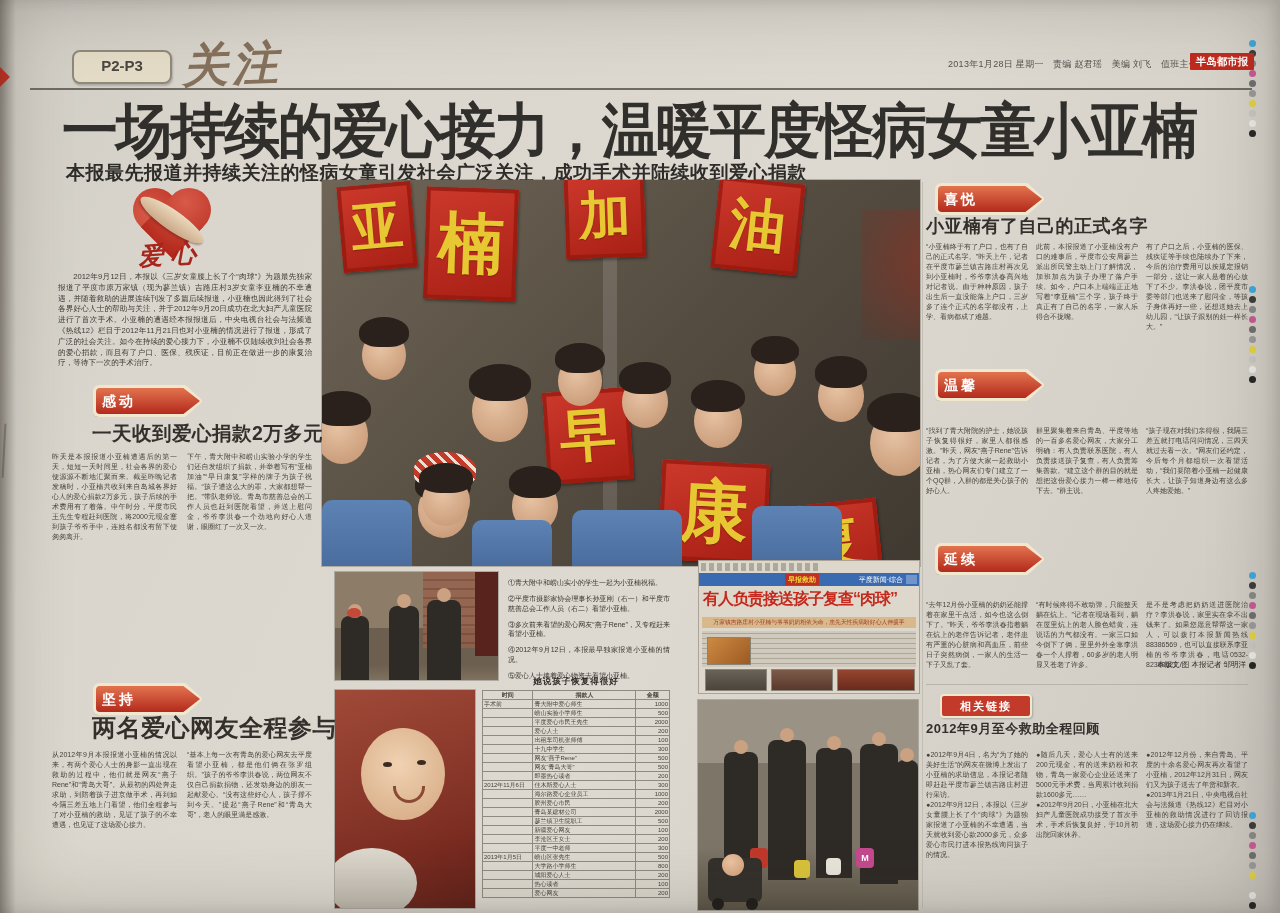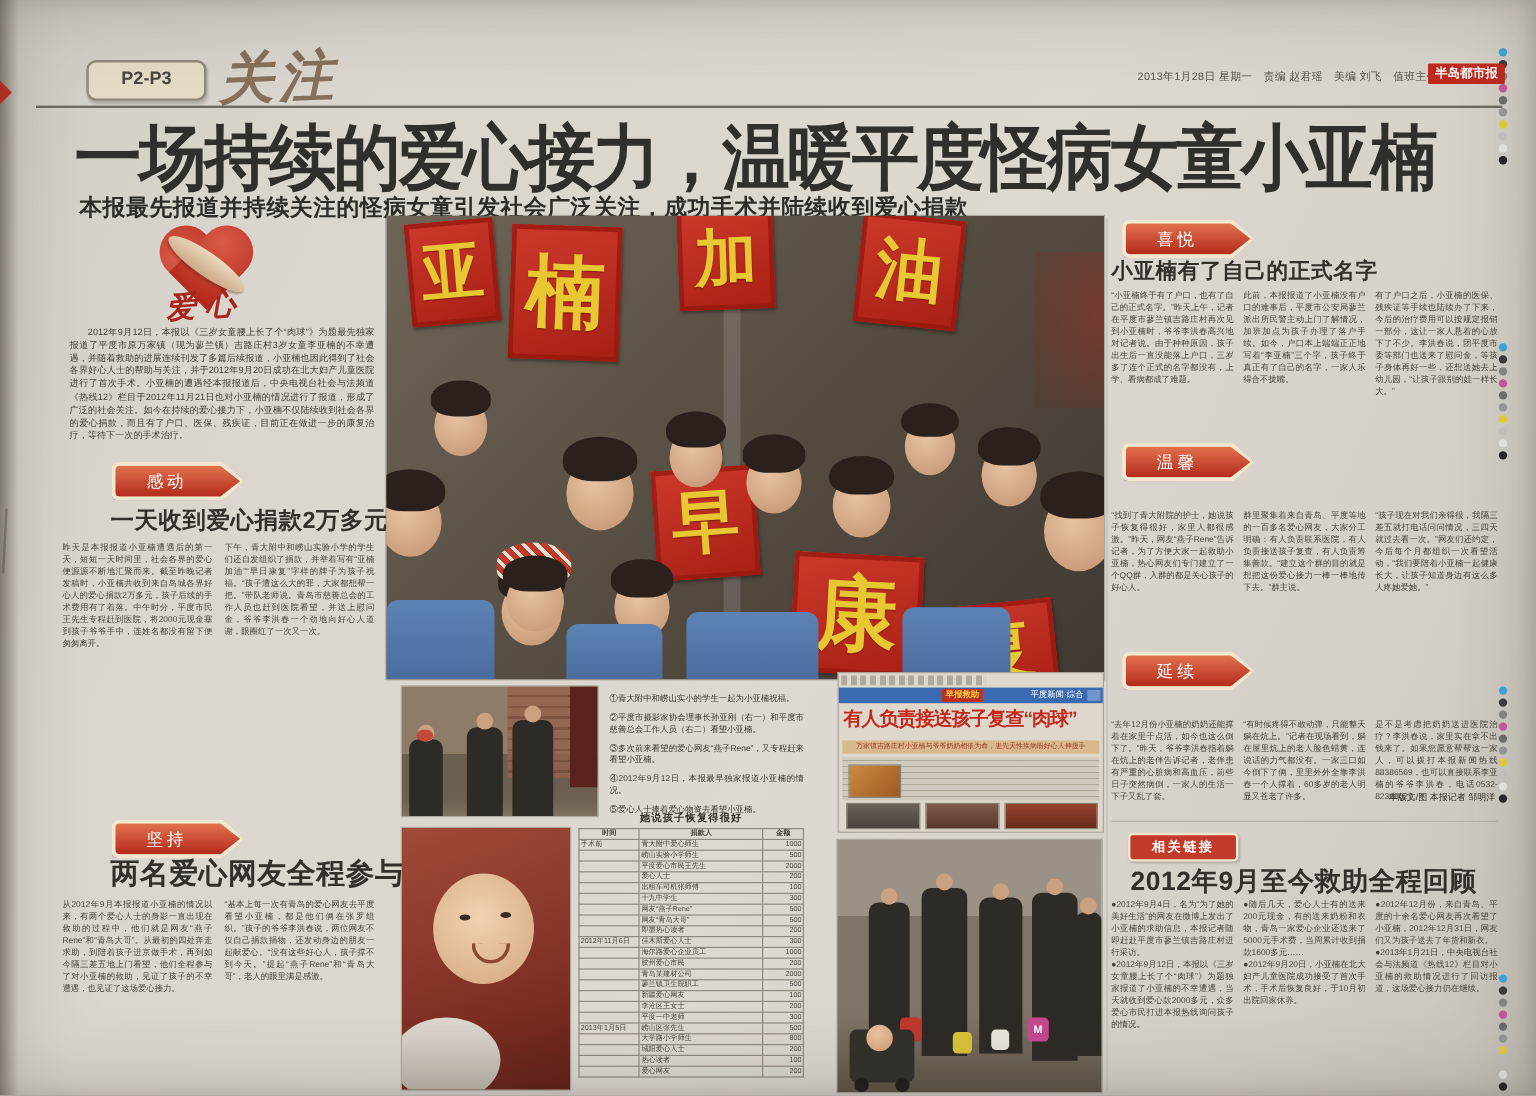--- a/index.html
+++ b/index.html
@@ -33,22 +33,22 @@
   
   .headline{left:62px;top:92px;width:1165px;font-size:56px;font-weight:900;color:#312f2c;
         white-space:nowrap;letter-spacing:-2px;transform:scaleY(1.06);transform-origin:left top;}
   .deck{left:66px;top:160px;font-size:19px;font-weight:bold;color:#2e2c29;letter-spacing:.5px;}
   
   .badge{height:26px;width:104px;}
   .badge::before{content:"";position:absolute;inset:-3px;background:#f1e7ce;border-radius:6px;
         clip-path:polygon(0 0,84% 0,100% 50%,84% 100%,0 100%);box-shadow:1px 1px 2px rgba(0,0,0,.2);}
   .badge::after{content:"";position:absolute;inset:0;background:linear-gradient(180deg,#e2734e,#b32a1c);
         border-radius:4px;clip-path:polygon(0 0,84% 0,100% 50%,84% 100%,0 100%);}
-  .badge .lbl{position:relative;z-index:2;display:block;padding-left:26px;line-height:26px;
-        color:#fff;font-weight:normal;font-size:14px;letter-spacing:3px;}
+  .badge .lbl{position:relative;z-index:2;display:block;padding-left:6px;line-height:26px;
+        color:#fff;font-weight:bold;font-size:14px;letter-spacing:3px;}
   .badge-rect{width:88px;height:20px;background:#c23a2a;border:2px solid #f1e7ce;border-radius:4px;
         color:#fff;font-weight:bold;font-size:11px;line-height:20px;text-align:center;letter-spacing:2px;
         box-shadow:1px 1px 2px rgba(0,0,0,.2);}
   .sec-h2{font-weight:900;color:#33302c;letter-spacing:.5px;}
   .body-cols{display:flex;gap:10px;}
   .body-cols .col{flex:1;font-size:7px;line-height:10px;text-align:justify;color:#45423c;white-space:pre-line;}
   
   .heart{left:128px;top:190px;width:88px;height:78px;}
   .heart::before,.heart::after{content:"";position:absolute;top:0;width:44px;height:68px;
         border-radius:24px 24px 0 0;background:radial-gradient(circle at 32% 28%,#d85a48,#b02417);}
@@ -478,21 +478,21 @@
     </div>
   <div class="abs body-cols" style="left:926px;top:600px;width:322px;height:56px;gap:8px;">
     <div class="col">“去年12月份小亚楠的奶奶还能撑着在家里干点活，如今也这么倒下了。”昨天，爷爷李洪春指着躺在炕上的老伴告诉记者，老伴患有严重的心脏病和高血压，前些日子突然病倒，一家人的生活一下子又乱了套。</div>
     <div class="col">“有时候疼得不敢动弹，只能整天躺在炕上。”记者在现场看到，躺在屋里炕上的老人脸色蜡黄，连说话的力气都没有。一家三口如今倒下了俩，里里外外全靠李洪春一个人撑着，60多岁的老人明显又苍老了许多。</div>
     <div class="col">是不是考虑把奶奶送进医院治疗？李洪春说，家里实在拿不出钱来了。如果您愿意帮帮这一家人，可以拨打本报新闻热线88386569，也可以直接联系李亚楠的爷爷李洪春，电话0532-82368627。</div>
   </div>
   <div class="abs byline" style="left:1100px;top:660px;width:146px;">本版文/图 本报记者 邹明洋</div>
 
   <div class="abs hrule" style="left:926px;top:684px;width:322px;"></div>
   <div class="abs badge-rect" style="left:940px;top:694px;">相关链接</div>
-  <div class="abs sec-h2" style="left:926px;top:720px;font-size:22px;margin-left:16px;">2012年9月至今救助全程回顾</div>
+  <div class="abs sec-h2" style="left:926px;top:720px;font-size:13px;">2012年9月至今救助全程回顾</div>
   <div class="abs body-cols" style="left:926px;top:750px;width:322px;height:158px;gap:8px;">
     <div class="col">●2012年9月4日，名为“为了她的美好生活”的网友在微博上发出了小亚楠的求助信息，本报记者随即赶赴平度市蓼兰镇吉路庄村进行采访。
 ●2012年9月12日，本报以《三岁女童腰上长了个“肉球”》为题独家报道了小亚楠的不幸遭遇，当天就收到爱心款2000多元，众多爱心市民打进本报热线询问孩子的情况。</div>
     <div class="col">●随后几天，爱心人士有的送来200元现金，有的送来奶粉和衣物，青岛一家爱心企业还送来了5000元手术费，当周累计收到捐款1600多元……
 ●2012年9月20日，小亚楠在北大妇产儿童医院成功接受了首次手术，手术后恢复良好，于10月初出院回家休养。</div>
     <div class="col">●2012年12月份，来自青岛、平度的十余名爱心网友再次看望了小亚楠，2012年12月31日，网友们又为孩子送去了年货和新衣。
 ●2013年1月21日，中央电视台社会与法频道《热线12》栏目对小亚楠的救助情况进行了回访报道，这场爱心接力仍在继续。</div>
   </div>
 
 </div>

